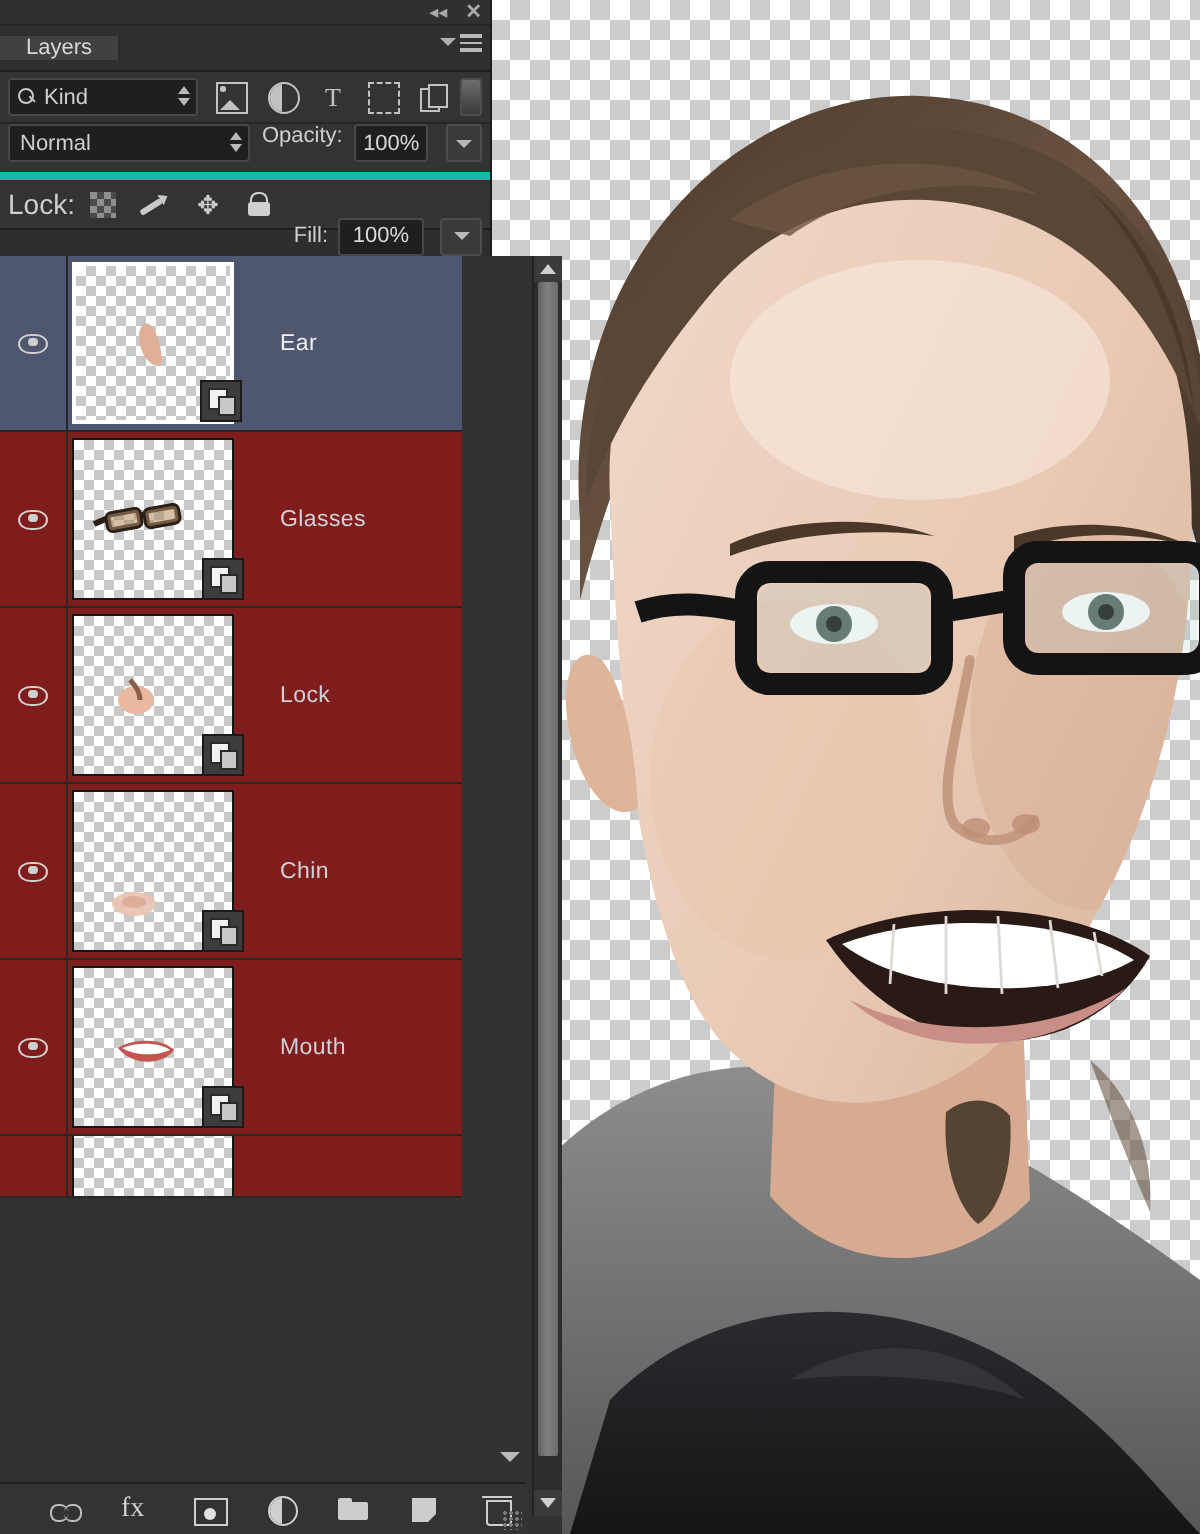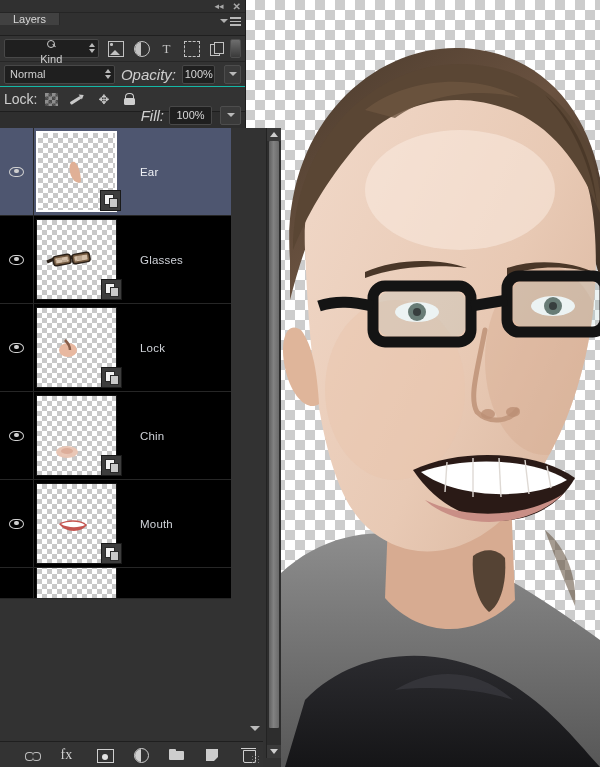--- a/index.html
+++ b/index.html
@@ -32,21 +32,21 @@
   }
   .titlebar{
     height:12px;background:#303030;
     border-bottom:1px solid #252525;position:relative;
   }
   .win-btns{position:absolute;right:4px;top:0px;display:flex;gap:9px;align-items:center;height:12px;}
   .win-btn{color:#a8a8a8;font-size:9px;line-height:9px;cursor:default;}
   .win-btn.close{font-size:10px;font-weight:bold;}
 
   .tabbar{
-    height:22px;background:#303030;display:flex;align-items:flex-start;
+    height:22px;background:#303030;display:flex;align-items:center;
     border-bottom:1px solid #1f1f1f;position:relative;
   }
   .tab{
     background:#414141;color:#d8d8d8;font-size:11px;
     padding:0 13px;display:flex;align-items:center;
     border-right:1px solid #2a2a2a;
   }
   .tab-rest{flex:1;background:#2b2b2b;}
   .panel-menu{
     position:absolute;right:4px;top:4px;display:flex;align-items:center;gap:2px;
@@ -55,21 +55,21 @@
   .pm-lines{display:flex;flex-direction:column;gap:2px;}
   .pm-lines i{display:block;width:11px;height:1.5px;background:#b8b8b8;}
 
   
   .filterrow{
     height:25px;display:flex;align-items:center;padding:0 4px;gap:6px;
     background:#333333;border-bottom:1px solid #262626;
   }
   .kind-select{
     width:89px;height:17px;background:#1f1f1f;border:1px solid #484848;border-radius:2px;
-    display:flex;align-items:center;padding:0 4px;gap:4px;position:relative;flex-direction:column;
+    display:flex;align-items:center;padding:0 4px;gap:4px;position:relative;
   }
   .magnifier{position:relative;width:9px;height:9px;flex:0 0 auto;}
   .magnifier i{
     position:absolute;left:0;top:0;width:6px;height:6px;border:1.2px solid #c9c9c9;border-radius:50%;
   }
   .magnifier b{
     position:absolute;left:5px;top:5px;width:4px;height:1.2px;background:#c9c9c9;transform:rotate(45deg);
   }
   .kind-label{color:#cfcfcf;font-size:11px;}
   .stepper{position:absolute;right:3px;top:3px;display:flex;flex-direction:column;gap:2px;}
@@ -92,28 +92,28 @@
   
   .ic-smart:before{content:"";position:absolute;left:0;top:2px;width:8px;height:10px;border:1.3px solid #cfcfcf;}
   .ic-smart:after{content:"";position:absolute;left:4px;top:0px;width:8px;height:10px;border:1.3px solid #cfcfcf;background:#333;}
   .toggle-sw{
     margin-left:auto;width:10px;height:17px;border:1px solid #4d4d4d;border-radius:2px;
     background:linear-gradient(180deg,#6e6e6e 0%,#3a3a3a 100%);
   }
 
   
   .blendrow{
-    height:24px;display:flex;align-items:center;padding:0 4px;gap:6px;
-    background:#333333;border-bottom:1px solid #14b8a6;
+    height:24px;display:flex;padding:0 4px;gap:6px;
+    background:#333333;border-bottom:4px solid #14b8a6;
   }
   .blend-select{
     width:129px;height:17px;background:#1f1f1f;border:1px solid #484848;border-radius:2px;
     display:flex;align-items:center;padding:0 5px;position:relative;color:#cfcfcf;font-size:11px;
   }
-  .lbl{color:#cfcfcf;font-size:15px;white-space:nowrap;font-style:italic;}
+  .lbl{color:#cfcfcf;font-size:11px;white-space:nowrap;}
   .numfield{
     width:41px;height:17px;background:#1f1f1f;border:1px solid #484848;border-radius:2px;
     display:flex;align-items:center;justify-content:center;color:#d8d8d8;font-size:11px;
   }
   .dropbtn{
     width:19px;height:17px;background:#3a3a3a;border:1px solid #4d4d4d;border-radius:2px;
     display:flex;align-items:center;justify-content:center;margin-left:3px;
   }
   .dropbtn i{width:0;height:0;border-left:4px solid transparent;border-right:4px solid transparent;border-top:4.5px solid #b9b9b9;}
 
@@ -140,21 +140,21 @@
   .fill-wrap{margin-left:auto;display:flex;align-items:center;gap:5px;margin-top:32px;}
 
   
   .layerlist{
     position:absolute;left:0;top:128px;width:245px;height:750px;
     background:#323232;overflow:hidden;padding-left:36px;
   }
   .rows{position:absolute;left:0;top:0;width:231px;}
   .row{
     height:87px;display:flex;align-items:center;
-    border-bottom:1px solid #262626;background:#000000;position:relative;
+    border-bottom:1px solid #262626;background:#7f1d1d;position:relative;
   }
   .row.selected{background:#4e5670;}
   .eyecell{
     width:33px;height:100%;display:flex;align-items:center;justify-content:center;
     border-right:1px solid #282828;flex:0 0 auto;
   }
   .eye{width:15px;height:10px;position:relative;}
   .eye .o{
     position:absolute;left:0;top:0;width:15px;height:10px;
     border:1.3px solid #cfcfcf;border-radius:50% 50% 50% 50%/60% 60% 60% 60%;

